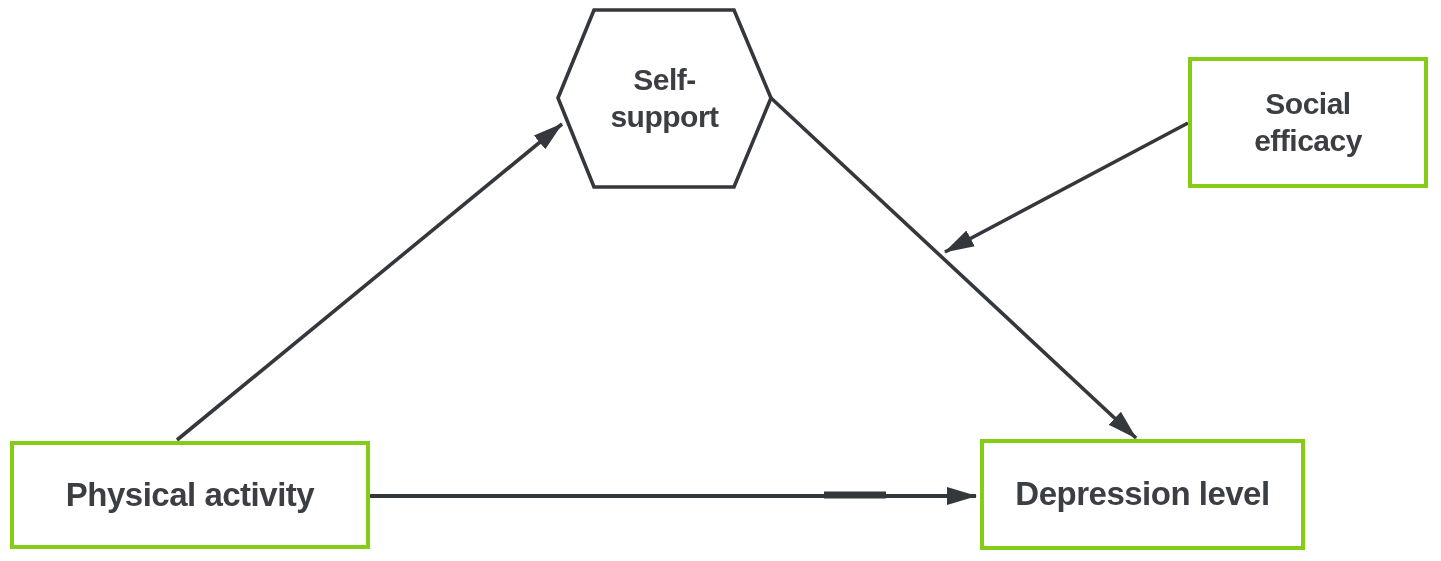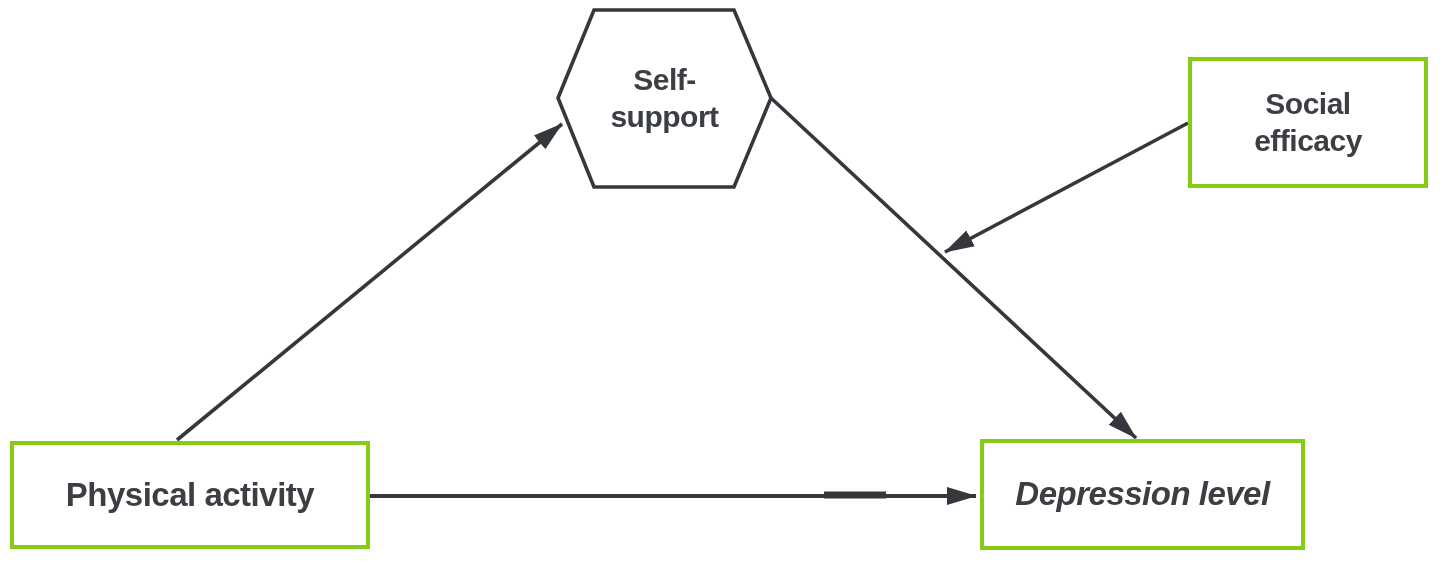--- a/index.html
+++ b/index.html
@@ -51,21 +51,21 @@
     flex-direction: column;
     align-items: center;
     justify-content: center;
     text-align: center;
     pointer-events: none;
   }
   .line-span { display: block; }
 
   
   #node-physical   { left: 10px;   top: 441px; width: 360px; height: 108px; }
-  #node-depression { left: 980px;  top: 439px; width: 325px; height: 111px; font-style: italic; }
+  #node-depression { left: 980px;  top: 439px; width: 325px; height: 111px; }
   #node-social     { left: 1188px; top: 57px;  width: 240px; height: 131px; }
 </style>
 </head>
 <body>
 
 <div id="stage">
 
   <svg id="edges-svg" viewBox="0 0 1441 561" xmlns="http://www.w3.org/2000/svg">
     <defs>
       <marker id="arrow-end" viewBox="0 0 30 20" markerWidth="30" markerHeight="20" refX="29" refY="10" orient="auto" markerUnits="userSpaceOnUse">

